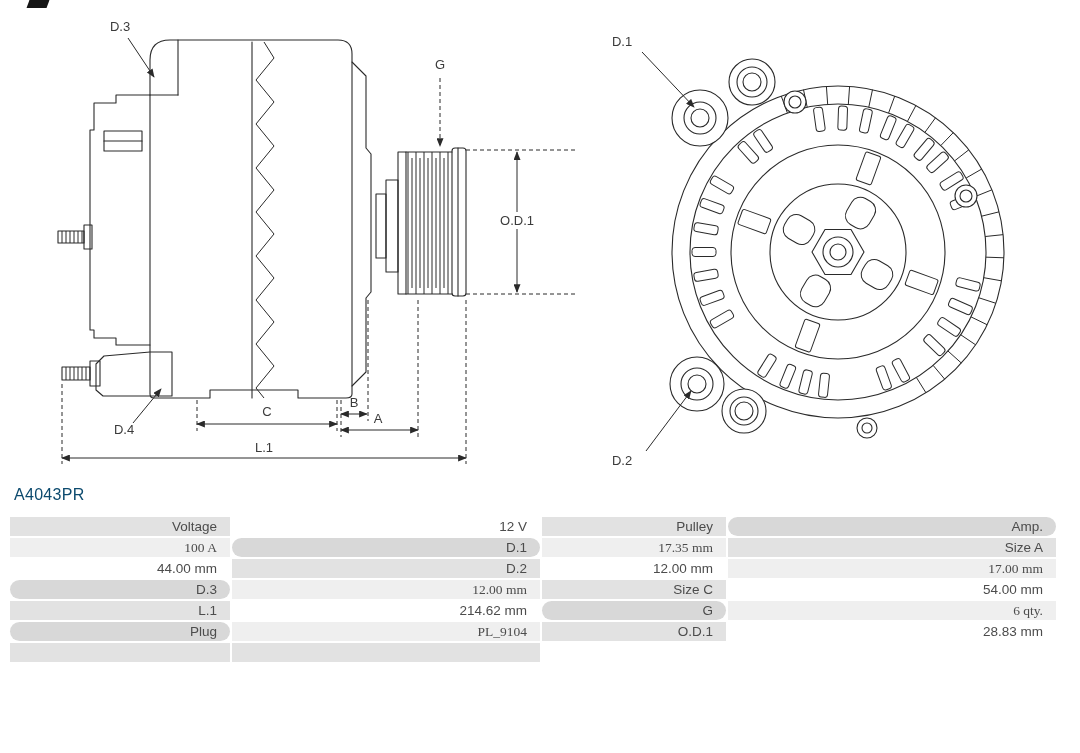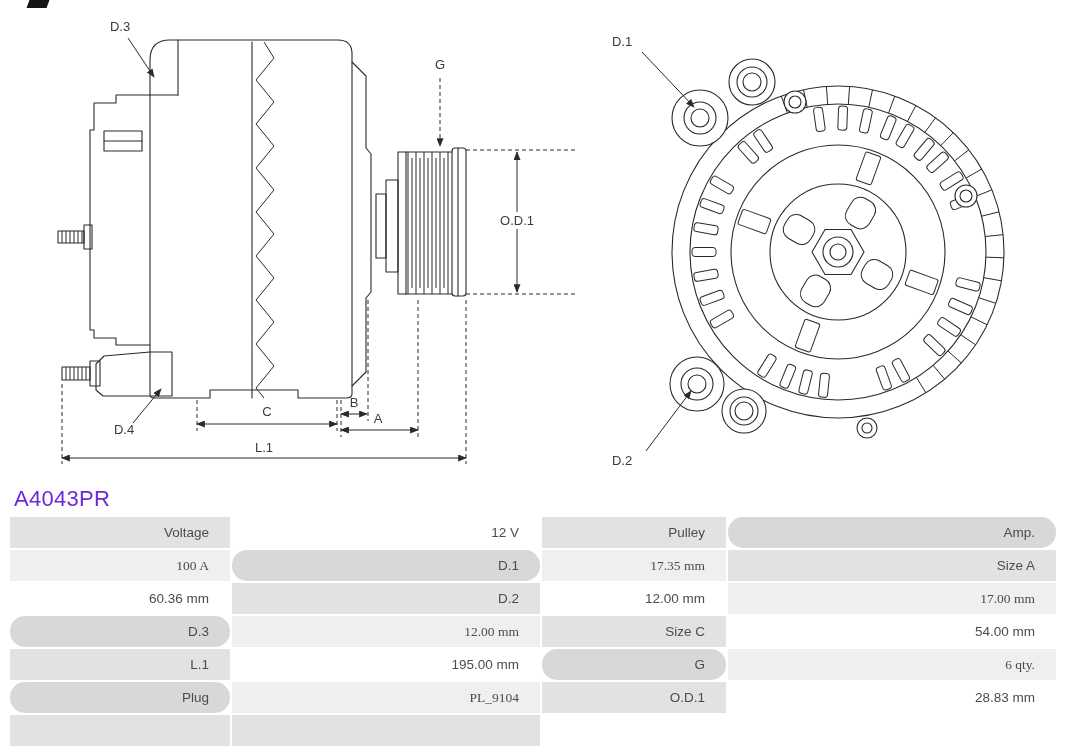--- a/index.html
+++ b/index.html
@@ -14,29 +14,29 @@
   .drawing-area{position:absolute;left:0;top:0;width:1080px;height:510px;}
   .draw{stroke:#2a2a2a;fill:none;stroke-width:1.1;stroke-linejoin:round;stroke-linecap:round;}
   .thin{stroke:#2a2a2a;fill:none;stroke-width:1;}
   .dash{stroke:#2a2a2a;fill:none;stroke-width:1;stroke-dasharray:4 3;}
   .boss{fill:#ffffff;stroke:#2a2a2a;stroke-width:1.1;}
   .whitebg{fill:#ffffff;stroke:none;}
   .dim{fill:#3b3b3b;font-size:13px;font-family:"Liberation Sans",sans-serif;}
   #side-deco,#rear-deco{stroke:#2a2a2a;fill:none;stroke-width:1;}
   .part-number{
     position:absolute;left:14px;top:486px;
-    color:#6d28d9;font-size:22px;letter-spacing:.3px;
+    color:#0c4a6e;font-size:16px;letter-spacing:.3px;
   }
   .spec-table{
     position:absolute;left:10px;top:517px;width:1046px;
     display:grid;grid-template-columns:220px 308px 184px 328px;gap:2px;
     background:#ffffff;font-size:13.5px;color:#4c4c4c;
   }
-  .cell{height:31px;display:flex;align-items:center;justify-content:flex-end;
-    padding:0 21px;box-sizing:border-box;white-space:nowrap;}
+  .cell{height:19px;display:flex;align-items:center;justify-content:flex-end;
+    padding:0 13px;box-sizing:border-box;white-space:nowrap;}
   .lab.o{background:#e2e2e2;}
   .lab.e{background:#d8d8d8;border-radius:15px;}
   .val.o{background:#ffffff;}
   .val.e{background:#efefef;font-family:Liberation Serif, serif;}
   .cell.empty{background:#e2e2e2;}
 </style>
 </head>
 <body>
 
 <div class="logo-fragment"></div>
@@ -254,32 +254,32 @@
   <div class="cell lab o">Voltage</div>
   <div class="cell val o">12 V</div>
   <div class="cell lab o">Pulley</div>
 
   <div class="cell lab e">Amp.</div>
   <div class="cell val e">100 A</div>
   <div class="cell lab e">D.1</div>
   <div class="cell val e">17.35 mm</div>
 
   <div class="cell lab o">Size A</div>
-  <div class="cell val o">60.36 mm</div>
+  <div class="cell val o">44.00 mm</div>
   <div class="cell lab o">D.2</div>
   <div class="cell val o">12.00 mm</div>
 
   <div class="cell val e">17.00 mm</div>
   <div class="cell lab e">D.3</div>
   <div class="cell val e">12.00 mm</div>
 
   <div class="cell lab o">Size C</div>
   <div class="cell val o">54.00 mm</div>
   <div class="cell lab o">L.1</div>
-  <div class="cell val o">195.00 mm</div>
+  <div class="cell val o">214.62 mm</div>
 
   <div class="cell lab e">G</div>
   <div class="cell val e">6 qty.</div>
   <div class="cell lab e">Plug</div>
   <div class="cell val e">PL_9104</div>
 
   <div class="cell lab o">O.D.1</div>
   <div class="cell val o">28.83 mm</div>
   <div class="cell lab o empty"></div>
   <div class="cell val o empty"></div>

